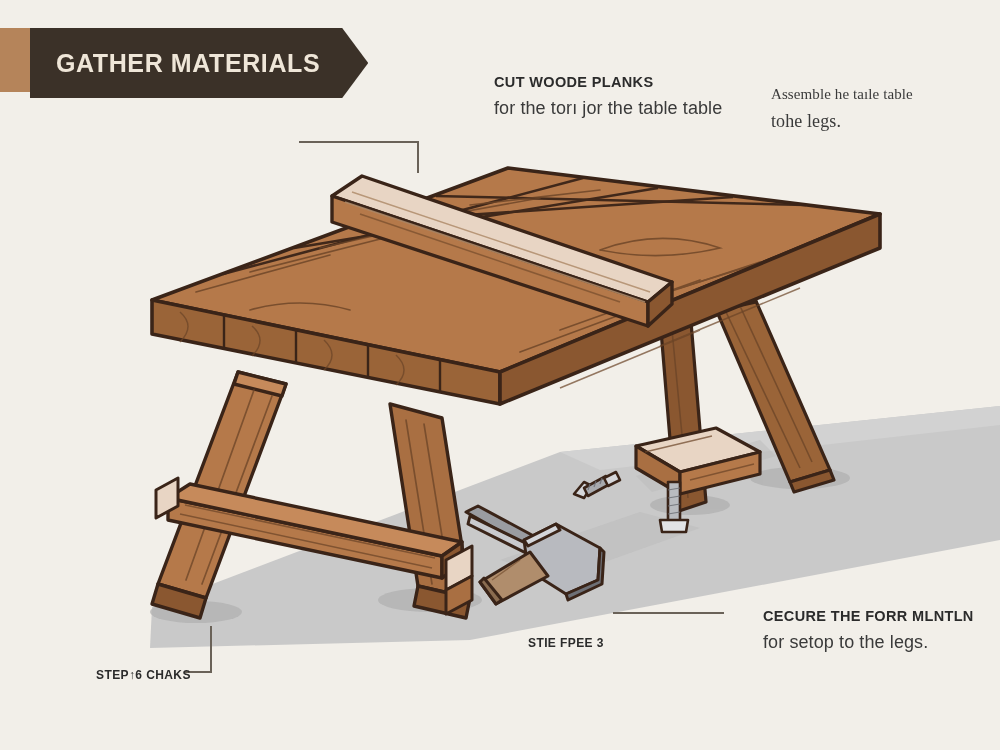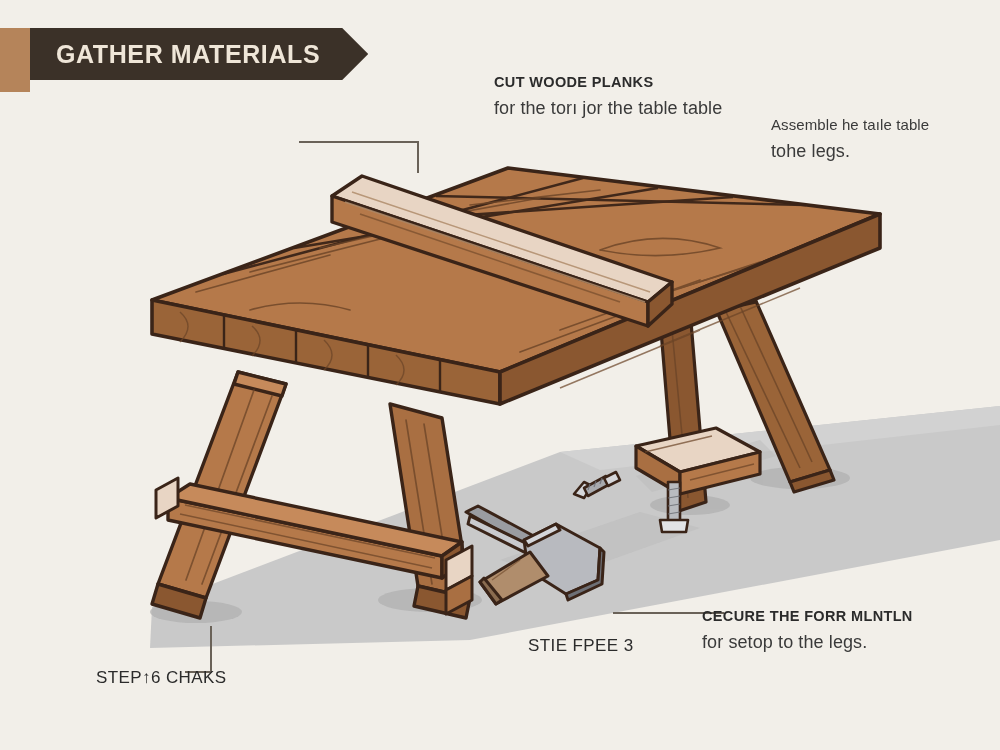--- a/index.html
+++ b/index.html
@@ -31,21 +31,21 @@
     height: 64px;
     display: flex;
     align-items: stretch;
   }
   .banner-tab {
     width: 30px;
     background: #b5845a;
   }
   .banner-body {
     position: relative;
-    height: 52px;
+    height: 70px;
     background: #3b3128;
     padding: 0 48px 0 26px;
     display: flex;
     align-items: center;
     clip-path: polygon(0 0, calc(100% - 26px) 0, 100% 50%, calc(100% - 26px) 100%, 0 100%);
   }
   .banner-title {
     color: #efe6d8;
     font-size: 25px;
     font-weight: bold;
@@ -73,22 +73,22 @@
     color: #3a3a3a;
   }
   .anno.plain .head {
     font-weight: normal;
     font-size: 15px;
     color: #3a3a3a;
     letter-spacing: 0.1px;
   }
   .step-caption {
     position: absolute;
-    font-size: 17px;
-    font-weight: normal;
+    font-size: 12px;
+    font-weight: bold;
     letter-spacing: 0.4px;
     color: #2b2b2b;
     white-space: nowrap;
   }
 </style>
 </head>
 <body>
 
 <div id="stage">
 
@@ -280,26 +280,26 @@
       <span class="banner-title">GATHER MATERIALS</span>
     </div>
   </div>
 
 
   <div class="anno" style="left:494px; top:74px;">
     <div class="head">CUT WOODE PLANKS</div>
     <div class="body">for the torı jor the table table</div>
   </div>
 
-  <div class="anno plain" style="left:771px; top:116px;">
+  <div class="anno plain" style="left:771px; top:86px;font-family:Liberation Serif, serif;">
     <div class="head">Assemble he taıle table</div>
     <div class="body">tohe legs.</div>
   </div>
 
-  <div class="anno" style="left:702px; top:608px;">
+  <div class="anno" style="left:763px; top:608px;">
     <div class="head">CECURE THE FORR MLNTLN</div>
     <div class="body">for setop to the legs.</div>
   </div>
 
   <div class="step-caption" style="left:528px; top:636px;">STIE FPEE 3</div>
 
   <div class="step-caption" style="left:96px; top:668px;">STEP↑6 CHAKS</div>
 
 </div>
 

